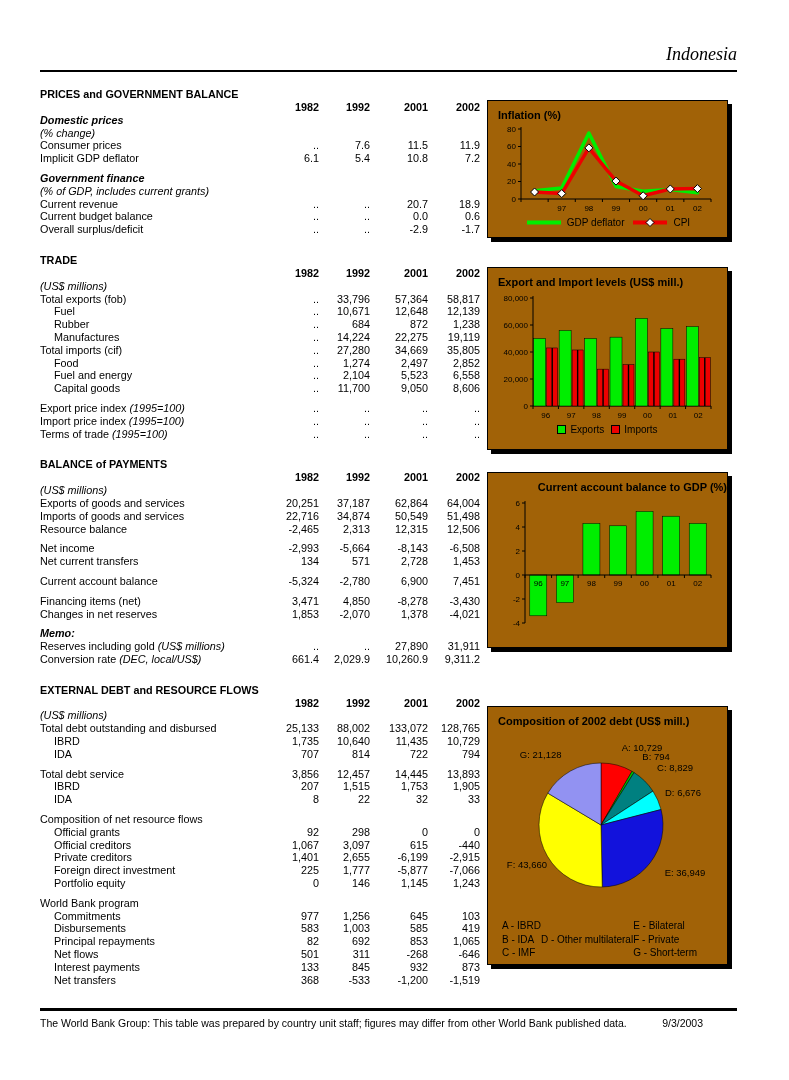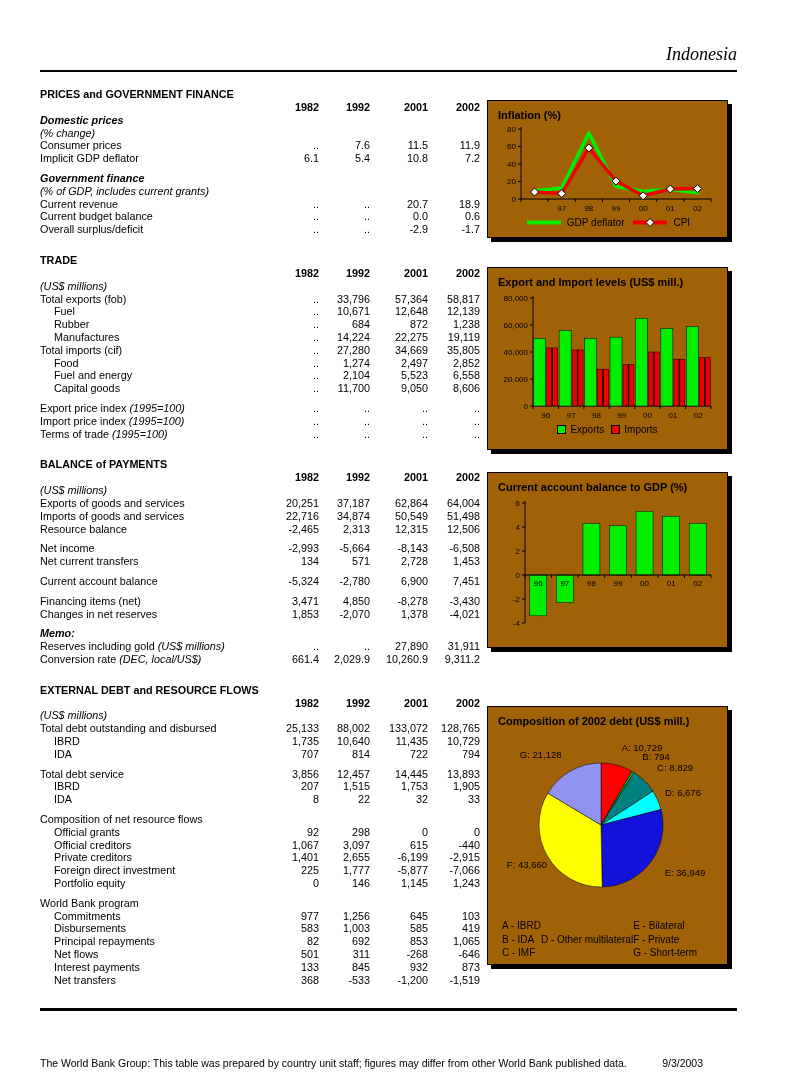--- a/index.html
+++ b/index.html
@@ -33,34 +33,34 @@
            font-size:10px;padding-top:2px;}
   .lgitem{display:flex;align-items:center;gap:4px;}
   .sw{display:inline-block;width:9px;height:9px;border:1px solid #000;box-sizing:border-box;}
   .pielegend{display:flex;justify-content:center;padding:8px 28px 0 12px;
              font-size:10px;line-height:13.5px;}
   .plcol div{white-space:nowrap;}
 
   
   .f-rule{position:absolute;left:40px;top:1008px;width:697px;height:3px;
           border-top:2px solid #000;border-bottom:1px solid #000;box-sizing:border-box;}
-  .f-row{position:absolute;left:40px;top:1017px;width:697px;display:flex;font-size:10.5px;margin-top:40px;}
+  .f-row{position:absolute;left:40px;top:1017px;width:697px;display:flex;font-size:10.5px;}
   .f-note{flex:1;}
   .f-date{margin-right:34px;}
 </style>
 </head>
 <body>
 
 <div class="page">
   <div class="country">Indonesia</div>
   <div class="hdr-rule"></div>
 
   <div class="left" id="sections-root">
       <div class="section">
-        <div class="sec-title">PRICES and GOVERNMENT FINANCE</div>
+        <div class="sec-title">PRICES and GOVERNMENT BALANCE</div>
         <div class="trow yearsrow">
           <div class="lab"></div>
           <div class="val v0">1982</div>
           <div class="val v1">1992</div>
           <div class="val v2">2001</div>
           <div class="val v3">2002</div>
         </div>
         <div class="trow">
           <div class="lab sub">Domestic prices</div>
         </div>
@@ -547,21 +547,21 @@
        <span class="sw" style="background:#00ee00"></span>
        <span>Exports</span>
         </span>
         <span class="lgitem">
        <span class="sw" style="background:#ee0000"></span>
        <span>Imports</span>
         </span>
       </div>
   </div>
 
-  <div class="chartbox" style="top:472px;height:176px;">
+  <div class="chartbox" style="top:472px;height:176px;text-align:right;">
     <div class="ctitle">Current account balance to GDP (%)</div>
     <svg id="svg2" width="222" height="140">
         <line x1="25" y1="128" x2="28" y2="128" stroke="#000" stroke-width="1"></line>
         <text x="23" y="130.5" text-anchor="end" font-size="8" font-family="Liberation Sans, sans-serif" fill="#000">-4</text>
         <line x1="25" y1="104" x2="28" y2="104" stroke="#000" stroke-width="1"></line>
         <text x="23" y="106.5" text-anchor="end" font-size="8" font-family="Liberation Sans, sans-serif" fill="#000">-2</text>
         <line x1="25" y1="80" x2="28" y2="80" stroke="#000" stroke-width="1"></line>
         <text x="23" y="82.5" text-anchor="end" font-size="8" font-family="Liberation Sans, sans-serif" fill="#000">0</text>
         <line x1="25" y1="56" x2="28" y2="56" stroke="#000" stroke-width="1"></line>
         <text x="23" y="58.5" text-anchor="end" font-size="8" font-family="Liberation Sans, sans-serif" fill="#000">2</text>

